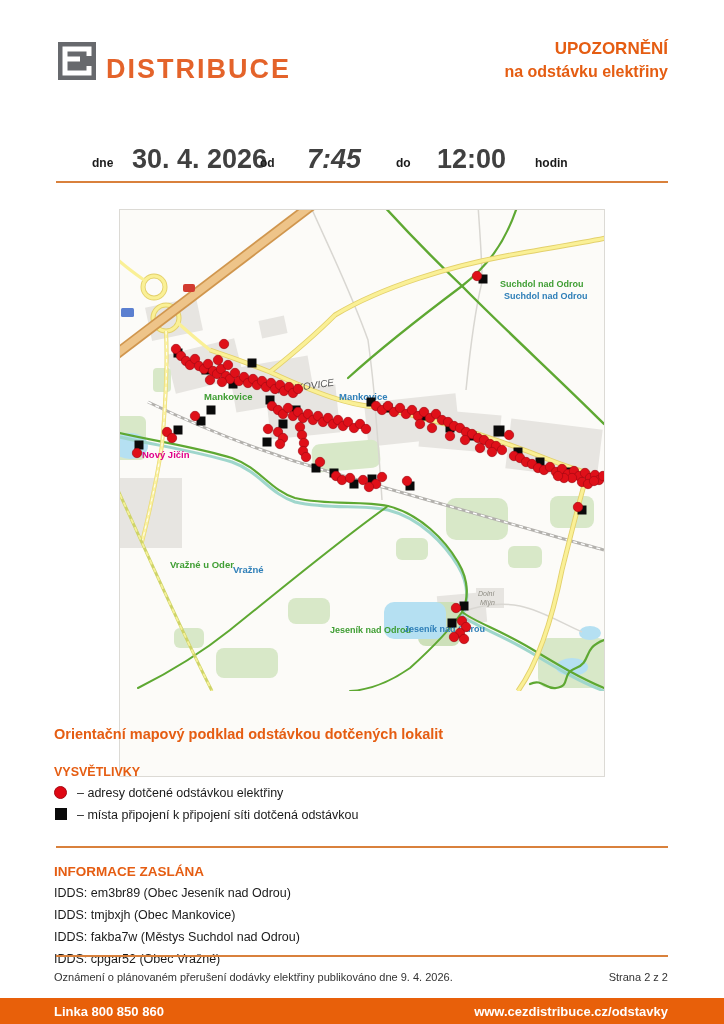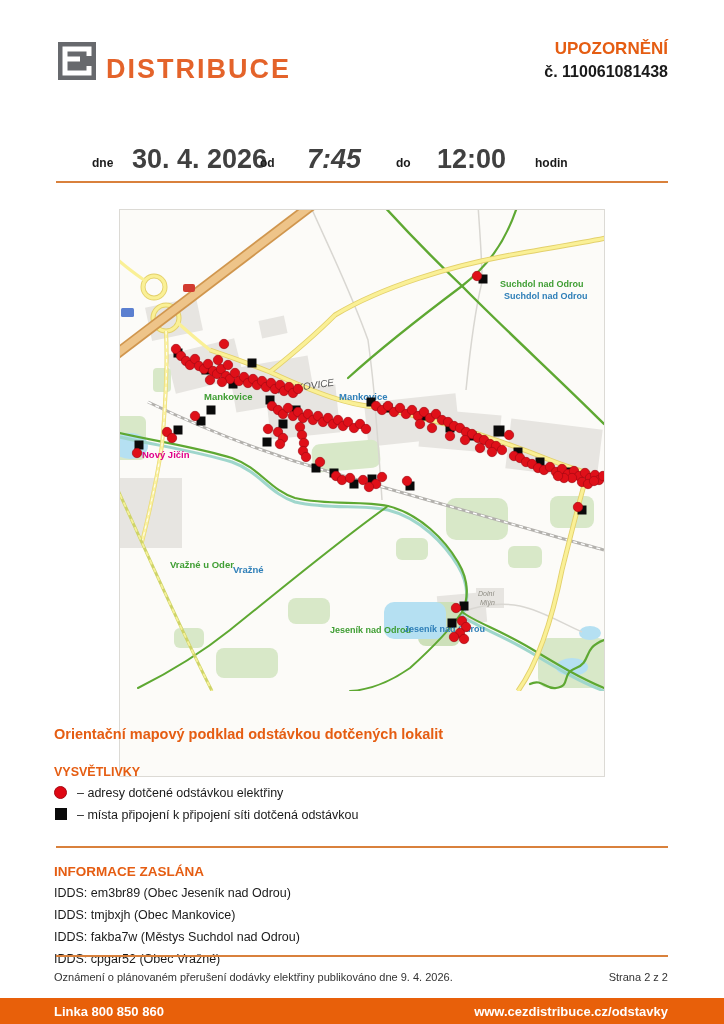--- a/index.html
+++ b/index.html
@@ -42,21 +42,21 @@
 
 <svg class="abs logo-box" viewBox="0 0 38 38">
   <rect x="0" y="0" width="38" height="38" fill="#67696d"></rect>
   <rect x="7" y="7" width="24" height="24" fill="none" stroke="#ffffff" stroke-width="5"></rect>
   <rect x="26" y="14" width="9" height="10" fill="#67696d"></rect>
   <rect x="9" y="14.5" width="13" height="5" fill="#ffffff"></rect>
 </svg>
 <div class="abs brand">DISTRIBUCE</div>
 <div class="abs head-right">
   <div class="l1">UPOZORNĚNÍ</div>
-  <div class="l3">č. 110061081438</div>
+  <div class="l2">na odstávku elektřiny</div>
 </div>
 
 <div class="abs sched-small" style="left:92px;">dne</div>
 <div class="abs sched-big" style="left:132px;">30. 4. 2026</div>
 <div class="abs sched-small" style="left:260px;">od</div>
 <div class="abs sched-big" style="left:307px;font-style:italic;">7:45</div>
 <div class="abs sched-small" style="left:396px;">do</div>
 <div class="abs sched-big" style="left:437px;">12:00</div>
 <div class="abs sched-small" style="left:535px;">hodin</div>
 <div class="abs rule" style="top:181px;"></div>

